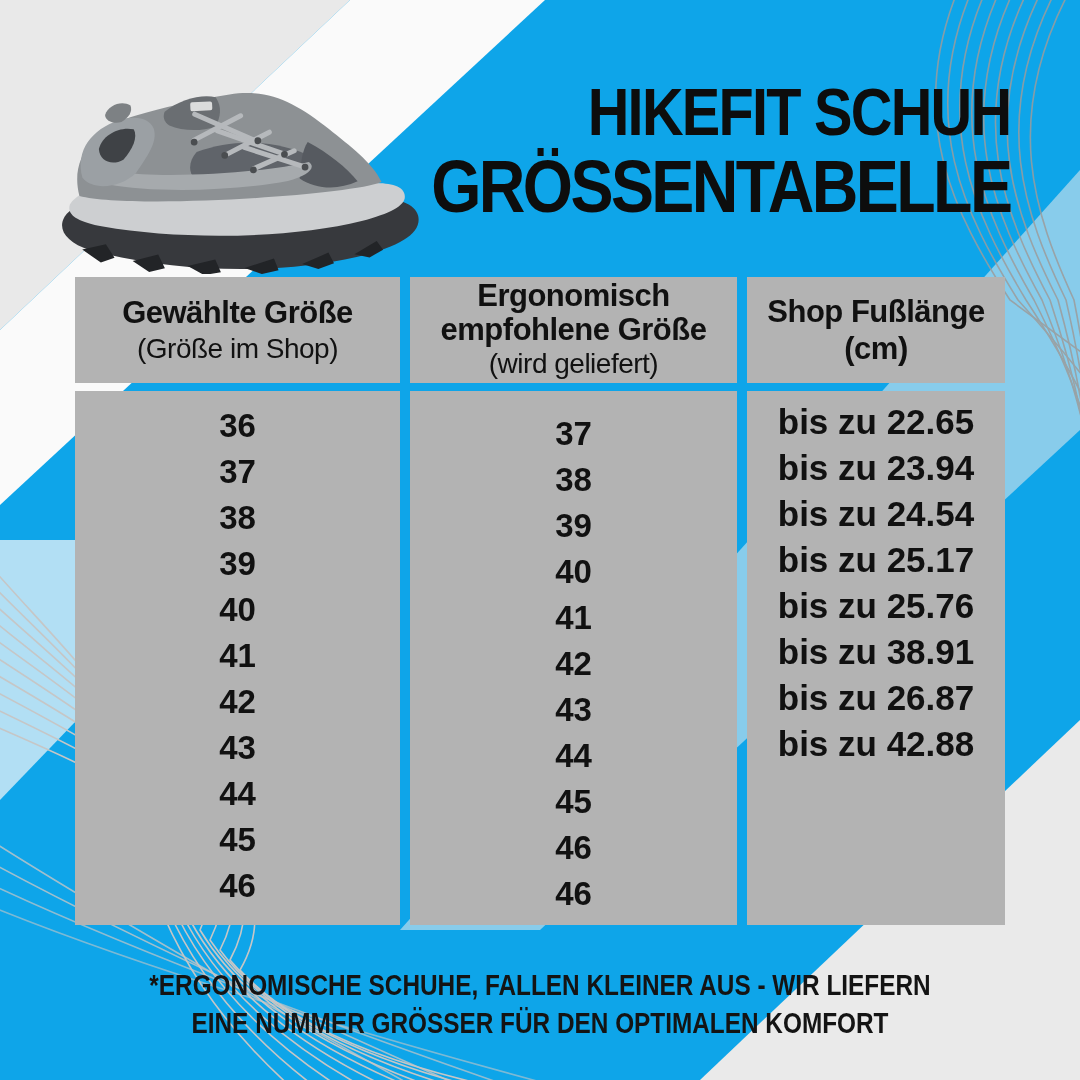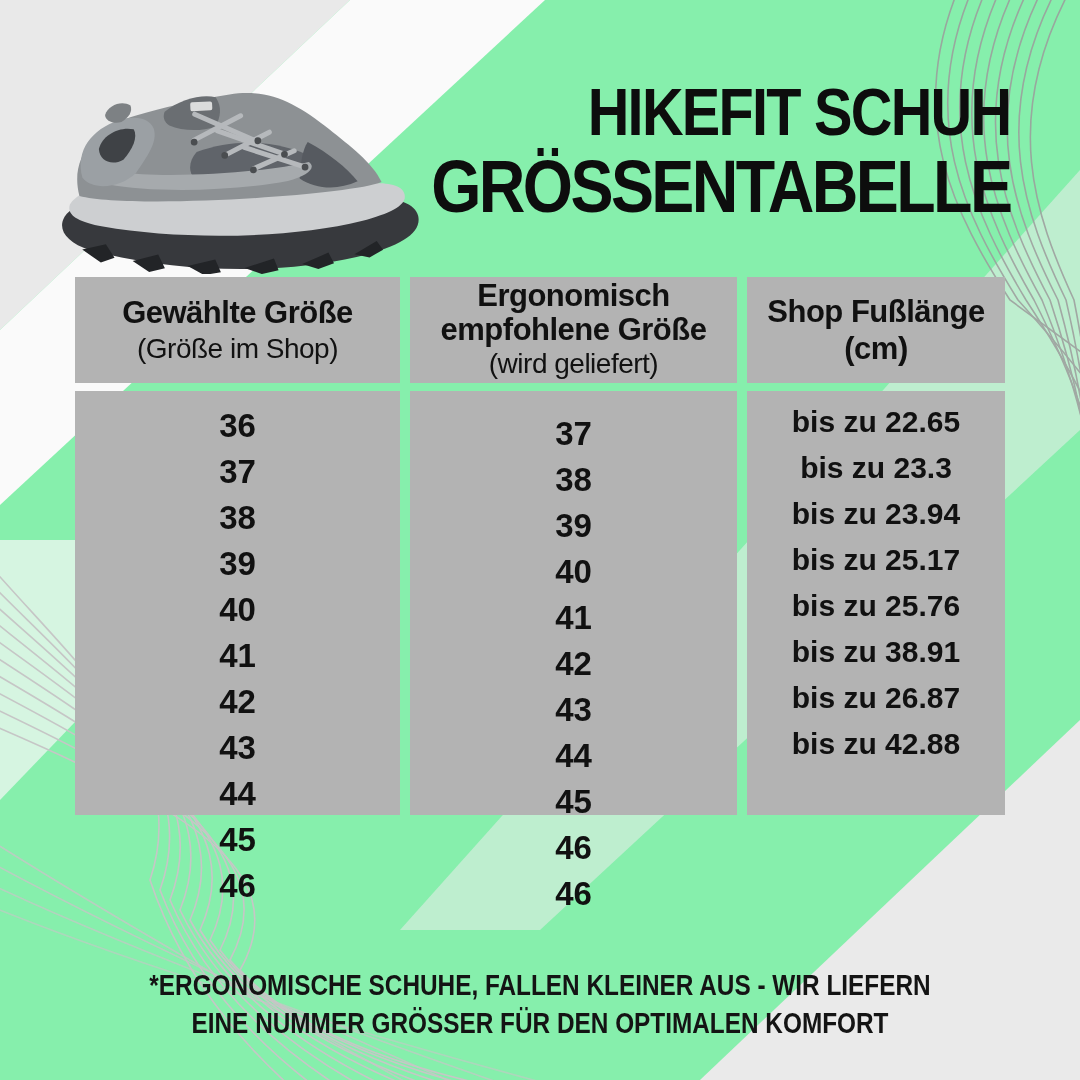--- a/index.html
+++ b/index.html
@@ -1,44 +1,44 @@
 <!DOCTYPE html>
 <html><head>
 <meta charset="utf-8">
 <style>
   html,body{margin:0;padding:0;}
   .canvas{
     position:relative; width:1080px; height:1080px; overflow:hidden;
-    background:#86efac; font-family:"Liberation Sans", sans-serif; color:#111;
+    background:#0ea5e9; font-family:"Liberation Sans", sans-serif; color:#111;
   }
   .bg-decor{position:absolute; left:0; top:0; width:1080px; height:1080px; z-index:0;}
   
   .shoe{position:absolute; left:48px; top:50px; width:388px; height:224px; z-index:2;}
   
   .title-block{
     position:absolute; top:78px; right:70px; z-index:2; text-align:right;
     transform:scaleX(0.86); transform-origin:top right;
     font-weight:bold; color:#0d0d0d; letter-spacing:-2px; line-height:1;
   }
   .title-line1{font-size:67px;}
   .title-line2{font-size:75px; margin-top:4px; letter-spacing:-3px;}
   
   .size-table{position:absolute; left:75px; top:277px; width:930px; height:648px; z-index:2;}
   .cell{position:absolute; background:#b3b3b3;}
   .hdr{height:106px; top:0; display:flex; flex-direction:column; align-items:center; justify-content:center; text-align:center;}
   .col-a{left:0; width:325px;}
   .col-b{left:335px; width:327px;}
   .col-c{left:672px; width:258px;}
-  .body-cell{top:114px; height:424px;}
+  .body-cell{top:114px; height:534px;}
   .hdr-title{font-weight:bold; font-size:31px; line-height:37px; letter-spacing:-0.5px;}
   .hdr-sub{font-weight:normal; font-size:28px; line-height:36px; letter-spacing:-0.5px;}
   .values{text-align:center; font-weight:bold;}
   .col-a .values-inner{padding-top:12px; font-size:33px;}
   .col-b .values-inner{padding-top:20px; font-size:33px;}
-  .col-c .values-inner{padding-top:8px; font-size:30px;}
+  .col-c .values-inner{padding-top:8px; font-size:35px;}
   .value-line{height:46px; line-height:46px;}
   
   .footnote{
     position:absolute; left:0; top:966px; width:1080px; z-index:2;
     text-align:center; font-weight:bold; font-size:29px; line-height:38px;
     letter-spacing:0px; color:#141414;
     transform:scaleX(0.84); transform-origin:top center;
   }
 </style>
 </head>
@@ -171,22 +171,22 @@
           <div class="value-line">43</div>
           <div class="value-line">44</div>
           <div class="value-line">45</div>
           <div class="value-line">46</div>
           <div class="value-line">46</div>
         </div>
     </div>
     <div class="cell body-cell col-c values">
       <div class="values-inner">
           <div class="value-line">bis zu 22.65</div>
-          <div class="value-line">bis zu 23.3</div>
           <div class="value-line">bis zu 23.94</div>
+          <div class="value-line">bis zu 24.54</div>
           <div class="value-line">bis zu 25.17</div>
           <div class="value-line">bis zu 25.76</div>
           <div class="value-line">bis zu 38.91</div>
           <div class="value-line">bis zu 26.87</div>
           <div class="value-line">bis zu 42.88</div>
         </div>
     </div>
   </div>
 
   <div class="footnote">

